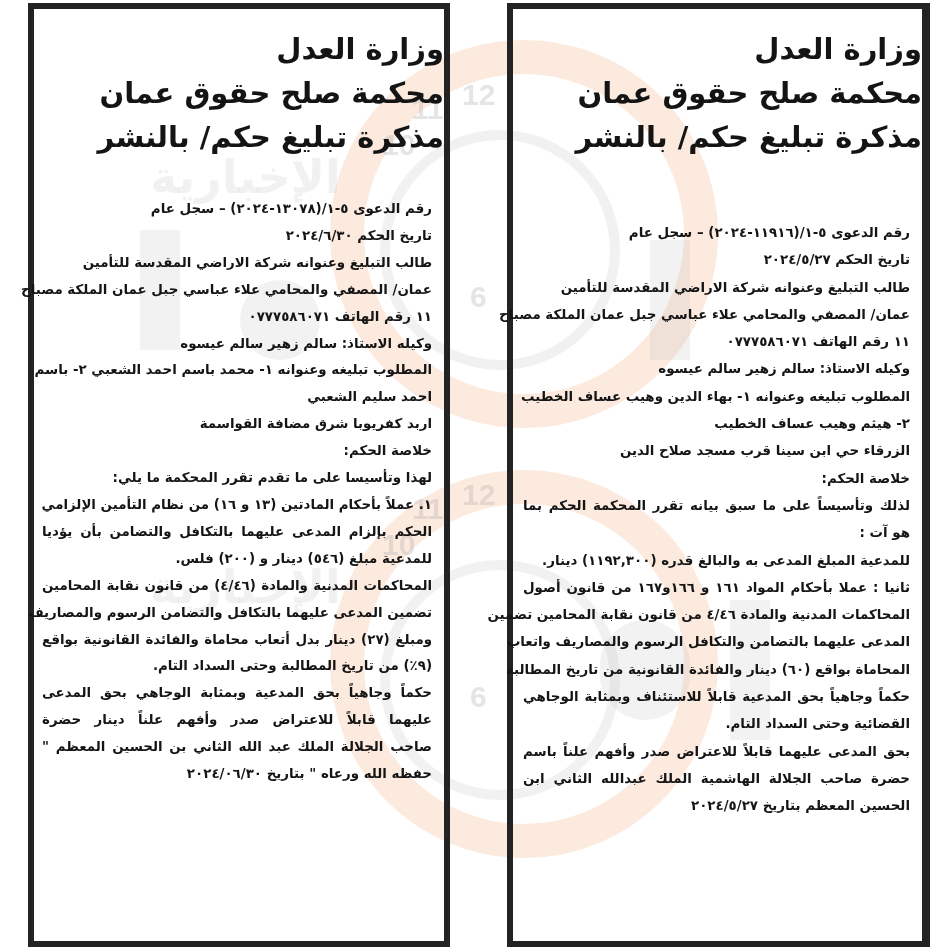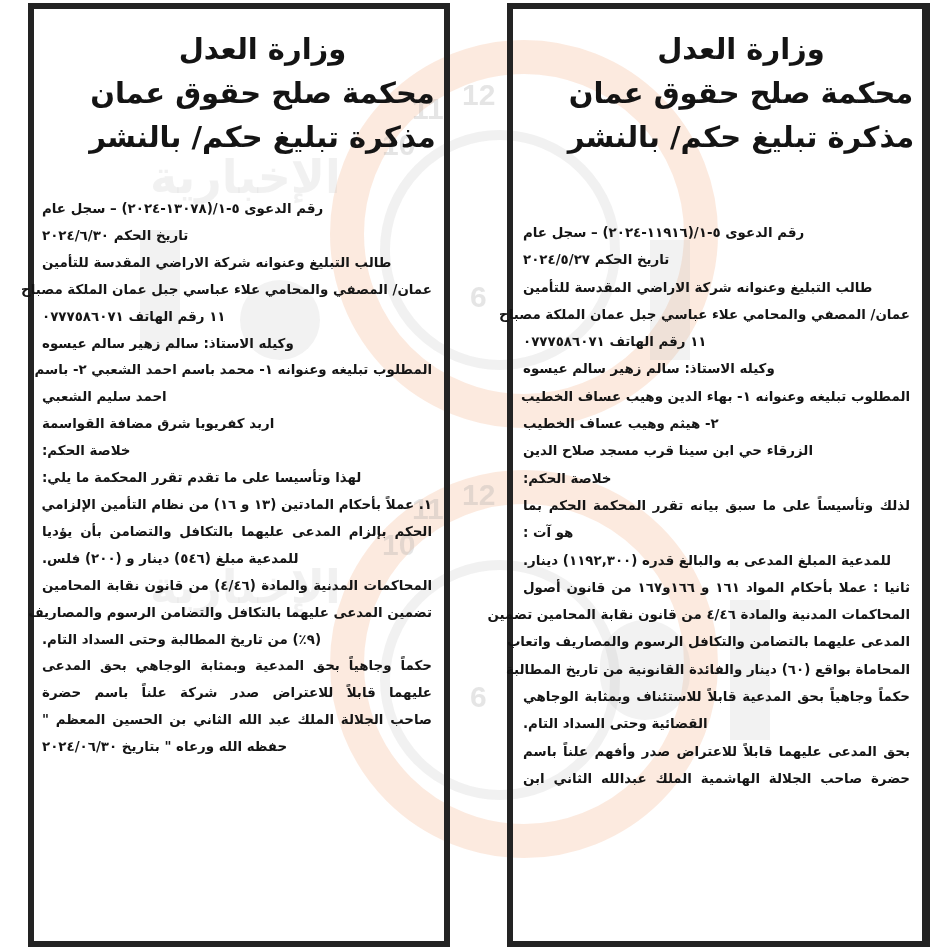--- a/index.html
+++ b/index.html
@@ -35,31 +35,31 @@
     background: transparent;
     border: 6px solid #232323;
     box-sizing: border-box;
     direction: rtl;
     z-index: 1;
     color: #111;
   }
   .notice.left  { left: 28px;  width: 422px; height: 944px; }
   .notice.right { left: 507px; width: 423px; height: 944px; border-right-width: 8px; }
 
-  .header { text-align: center; margin-top: 18px; padding-left: 47px; }
+  .header { margin-top: 18px; padding-left: 47px; }
   .header div {
     font-family: "DejaVu Sans", sans-serif; font-weight: bold;
     font-size: 29px; line-height: 44px; color: #141414;
   }
   .body { padding: 0 12px 0 10px; margin-top: 60px; }
   .notice.left .body { margin-top: 37px; padding: 0 12px 0 8px; }
   .line {
     font-family: "DejaVu Sans", sans-serif; font-weight: bold;
     font-size: 13.4px; line-height: 27.3px; white-space: nowrap;
-    text-align: left; color: #151515;
+    text-align: right; color: #151515;
   }
   .line.just { text-align: justify; text-align-last: justify; }
   .notice.left .line { line-height: 26.9px; }
 </style>
 </head>
 <body>
 
 <div class="watermark" style="left:0;top:0;width:930px;height:947px;">
   <div class="wm-ring" style="left:330px;top:40px;width:320px;height:320px;"></div>
   <div class="wm-ring" style="left:330px;top:470px;width:320px;height:320px;"></div>
@@ -98,23 +98,24 @@
     <div class="line just">المطلوب تبليغه وعنوانه ١- محمد باسم احمد الشعبي ٢- باسم</div>
     <div class="line">احمد سليم الشعبي</div>
     <div class="line">اربد كفريوبا شرق مضافة القواسمة</div>
     <div class="line">خلاصة الحكم:</div>
     <div class="line">لهذا وتأسيسا على ما تقدم تقرر المحكمة ما يلي:</div>
     <div class="line just">١. عملاً بأحكام المادتين (١٣ و ١٦) من نظام التأمين الإلزامي</div>
     <div class="line just">الحكم بإلزام المدعى عليهما بالتكافل والتضامن بأن يؤديا</div>
     <div class="line">للمدعية مبلغ (٥٤٦) دينار و (٢٠٠) فلس.</div>
     <div class="line just">المحاكمات المدنية والمادة (٤/٤٦) من قانون نقابة المحامين</div>
     <div class="line just">تضمين المدعى عليهما بالتكافل والتضامن الرسوم والمصاريف</div>
+    <div class="line just">ومبلغ (٢٧) دينار بدل أتعاب محاماة والفائدة القانونية بواقع</div>
     <div class="line">(٩٪) من تاريخ المطالبة وحتى السداد التام.</div>
     <div class="line just">حكماً وجاهياً بحق المدعية وبمثابة الوجاهي بحق المدعى</div>
-    <div class="line just">عليهما قابلاً للاعتراض صدر شركة علناً باسم حضرة</div>
+    <div class="line just">عليهما قابلاً للاعتراض صدر وأفهم علناً دينار حضرة</div>
     <div class="line just">صاحب الجلالة الملك عبد الله الثاني بن الحسين المعظم "</div>
     <div class="line">حفظه الله ورعاه " بتاريخ ٢٠٢٤/٠٦/٣٠</div>
   </div>
 </section>
 
 <section class="notice right">
   <div class="header">
     <div>وزارة العدل</div>
     <div>محكمة صلح حقوق عمان</div>
     <div>مذكرة تبليغ حكم/ بالنشر</div>
@@ -134,14 +135,15 @@
     <div class="line">هو آت :</div>
     <div class="line">للمدعية المبلغ المدعى به والبالغ قدره (١١٩٢,٣٠٠) دينار.</div>
     <div class="line just">ثانيا : عملا بأحكام المواد ١٦١ و ١٦٦و١٦٧ من قانون أصول</div>
     <div class="line just">المحاكمات المدنية والمادة ٤/٤٦ من قانون نقابة المحامين تضمين</div>
     <div class="line just">المدعى عليهما بالتضامن والتكافل الرسوم والمصاريف واتعاب</div>
     <div class="line just">المحاماة بواقع (٦٠) دينار والفائدة القانونية من تاريخ المطالبة</div>
     <div class="line just">حكماً وجاهياً بحق المدعية قابلاً للاستئناف وبمثابة الوجاهي</div>
     <div class="line">القضائية وحتى السداد التام.</div>
     <div class="line just">بحق المدعى عليهما قابلاً للاعتراض صدر وأفهم علناً باسم</div>
     <div class="line just">حضرة صاحب الجلالة الهاشمية الملك عبدالله الثاني ابن</div>
+    <div class="line">الحسين المعظم بتاريخ ٢٠٢٤/٥/٢٧</div>
   </div>
 </section>
 
 </body></html>

